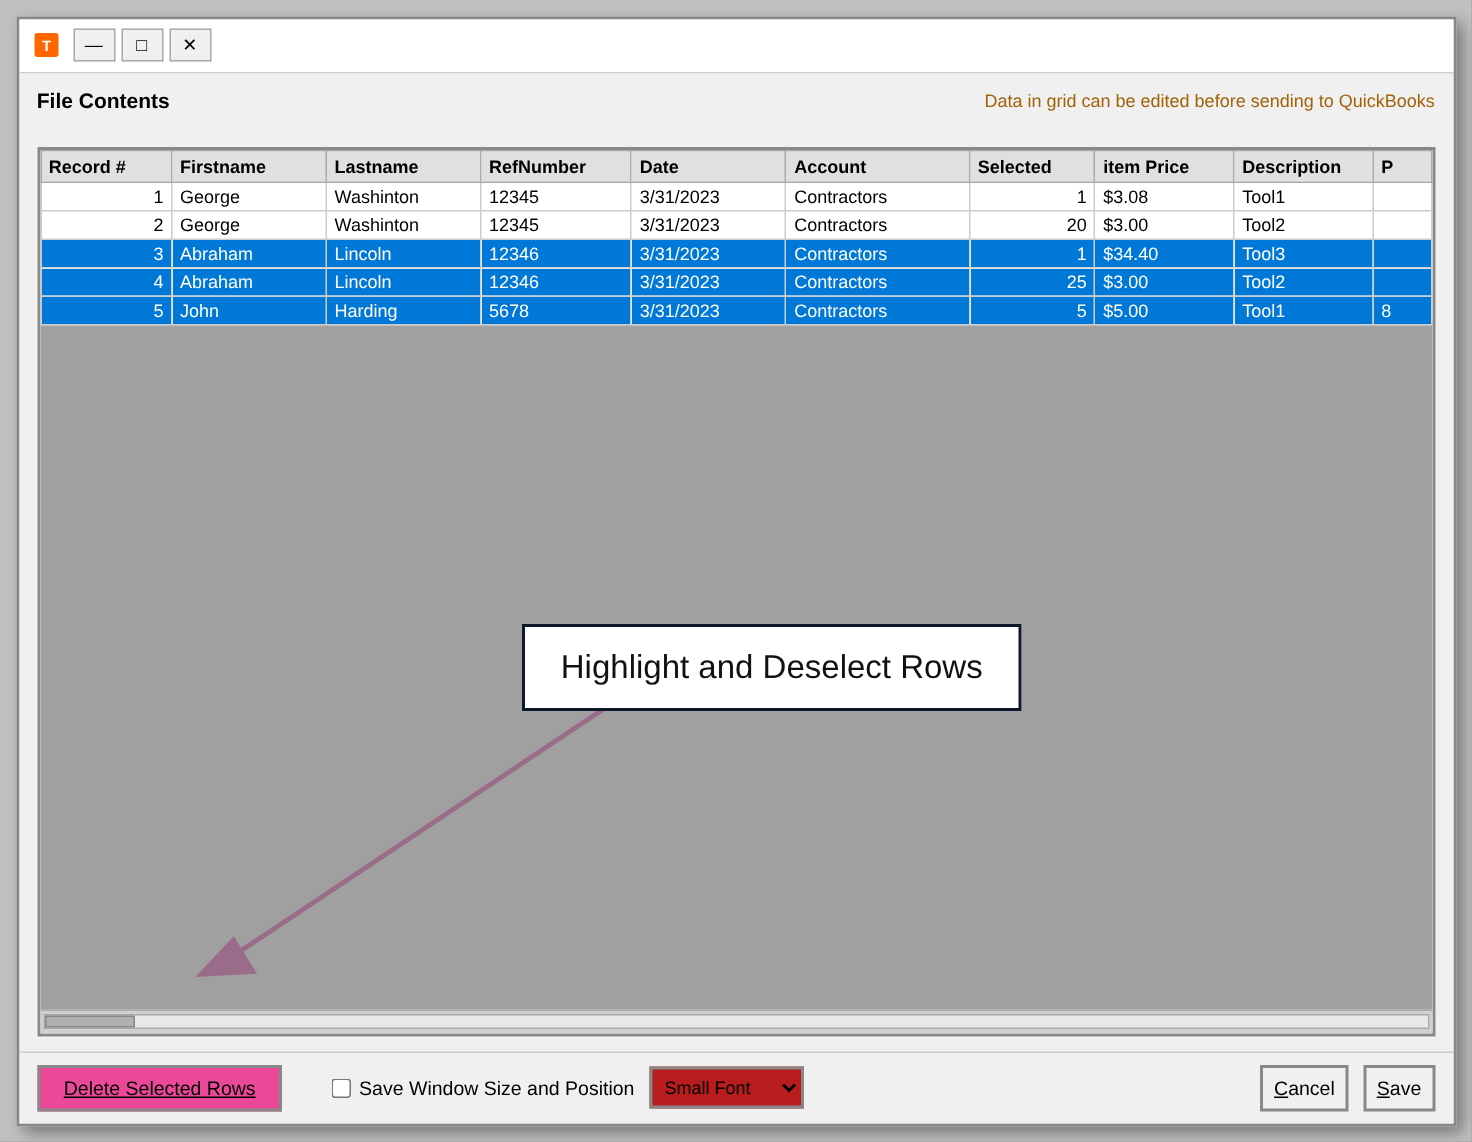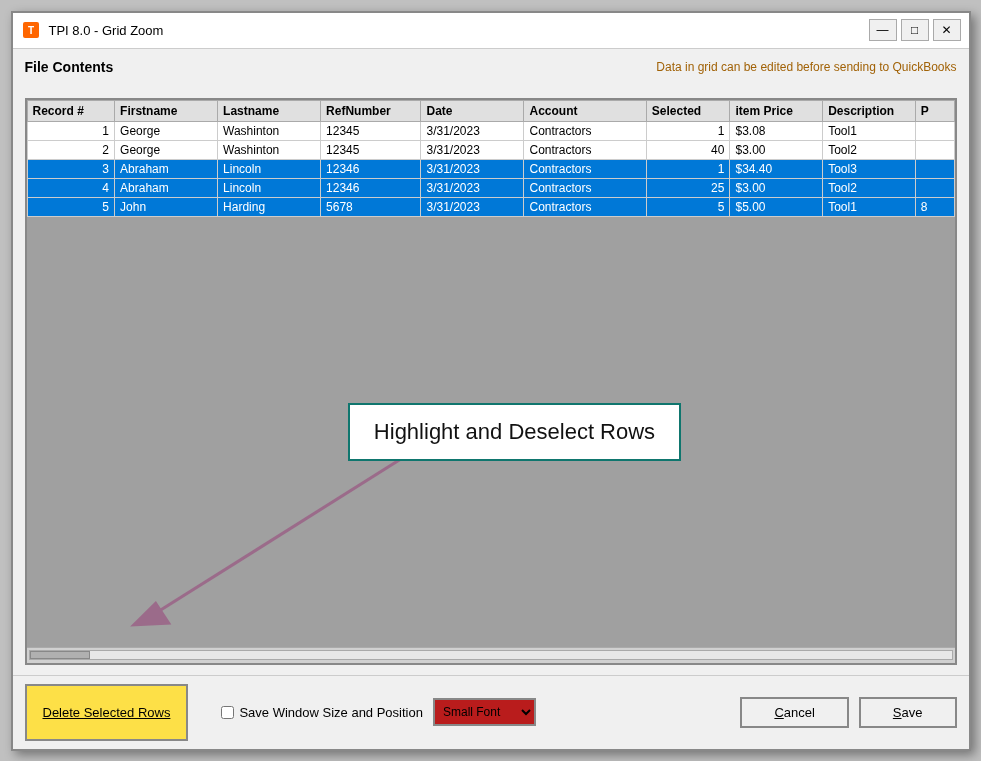--- a/index.html
+++ b/index.html
@@ -133,21 +133,21 @@
     .annotation-area {
       flex: 1;
       background: #a0a0a0;
       position: relative;
       display: flex;
       align-items: center;
       justify-content: center;
     }
     .annotation-box {
       background: white;
-      border: 2px solid #0f766e;
+      border: 2px solid #0f172a;
       padding: 14px 24px;
       font-size: 22px;
       font-weight: normal;
       color: #111;
       z-index: 2;
       position: relative;
       margin-left: 48px;
     }
     .arrow-svg {
       position: absolute;
@@ -185,23 +185,23 @@
 
     .footer {
       display: flex;
       align-items: center;
       padding: 8px 12px;
       gap: 10px;
       background: #f0f0f0;
       border-top: 1px solid #ccc;
     }
     .delete-btn {
-      background: #fde047;
+      background: #ec4899;
       border: 2px solid #888;
-      padding: 19px 16px;
+      padding: 6px 16px;
       font-size: 13px;
       cursor: pointer;
       text-decoration: underline;
       font-family: inherit;
       white-space: nowrap;
     }
     .checkbox-area {
       display: flex;
       align-items: center;
       gap: 5px;
@@ -221,21 +221,21 @@
       border: 2px solid #888;
       padding: 4px 4px;
       font-size: 12px;
       background: #b91c1c;
       min-width: 100px;
     }
     .spacer { flex: 1; }
     .cancel-btn, .save-btn {
       background: #f0f0f0;
       border: 2px solid #888;
-      padding: 6px 32px;
+      padding: 6px 7px;
       font-size: 13px;
       cursor: pointer;
       font-family: inherit;
     }
     .cancel-btn .underline, .save-btn .underline { text-decoration: underline; }
 
     
     .col-record { width: 68px; }
     .col-firstname { width: 80px; }
     .col-lastname { width: 80px; }
@@ -252,21 +252,20 @@
 
 <div class="window">
 
   <div class="title-bar">
     <div class="title-bar-icon">
       <svg width="18" height="18" viewBox="0 0 18 18">
         <rect x="1" y="1" width="16" height="16" rx="2" fill="#ff6600"></rect>
         <text x="9" y="13" text-anchor="middle" fill="white" font-size="10" font-weight="bold">T</text>
       </svg>
     </div>
-    <span class="title-bar-text">TPI 8.0 - Grid Zoom</span>
     <div class="title-bar-buttons">
       <button class="title-bar-btn">—</button>
       <button class="title-bar-btn">□</button>
       <button class="title-bar-btn close">✕</button>
     </div>
   </div>
 
   <div class="window-body">
     <div class="header-row">
       <span class="file-contents-label">File Contents</span>
@@ -315,21 +314,21 @@
               <td>Tool1</td>
               <td></td>
             </tr>
             <tr>
               <td class="num">2</td>
               <td>George</td>
               <td>Washinton</td>
               <td>12345</td>
               <td>3/31/2023</td>
               <td>Contractors</td>
-              <td class="num">40</td>
+              <td class="num">20</td>
               <td>$3.00</td>
               <td>Tool2</td>
               <td></td>
             </tr>
             <tr class="selected">
               <td class="num">3</td>
               <td>Abraham</td>
               <td>Lincoln</td>
               <td>12346</td>
               <td>3/31/2023</td>

